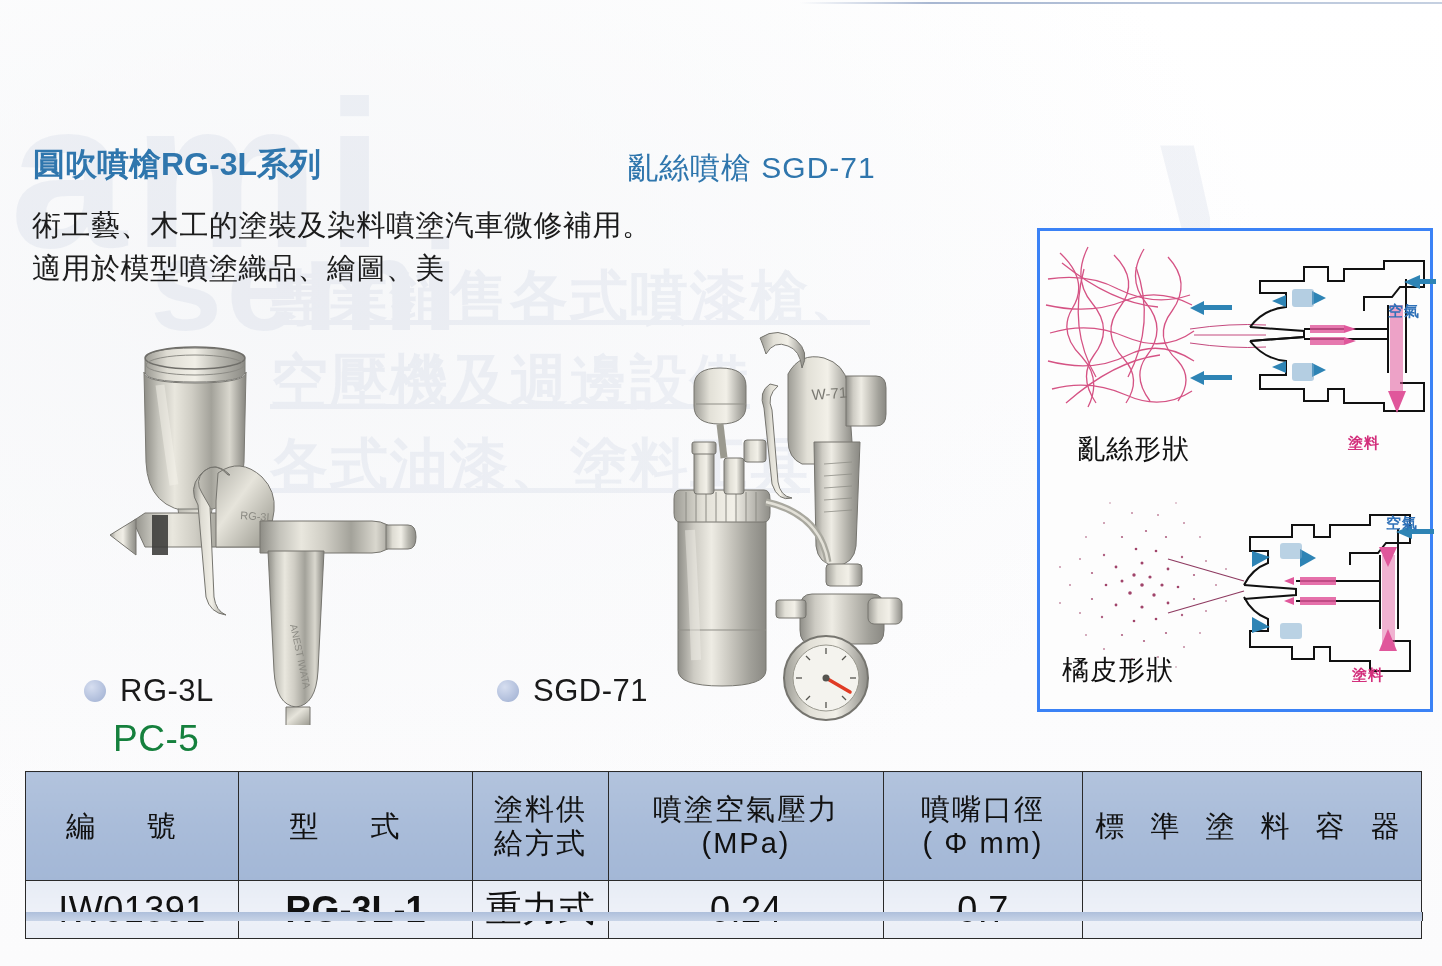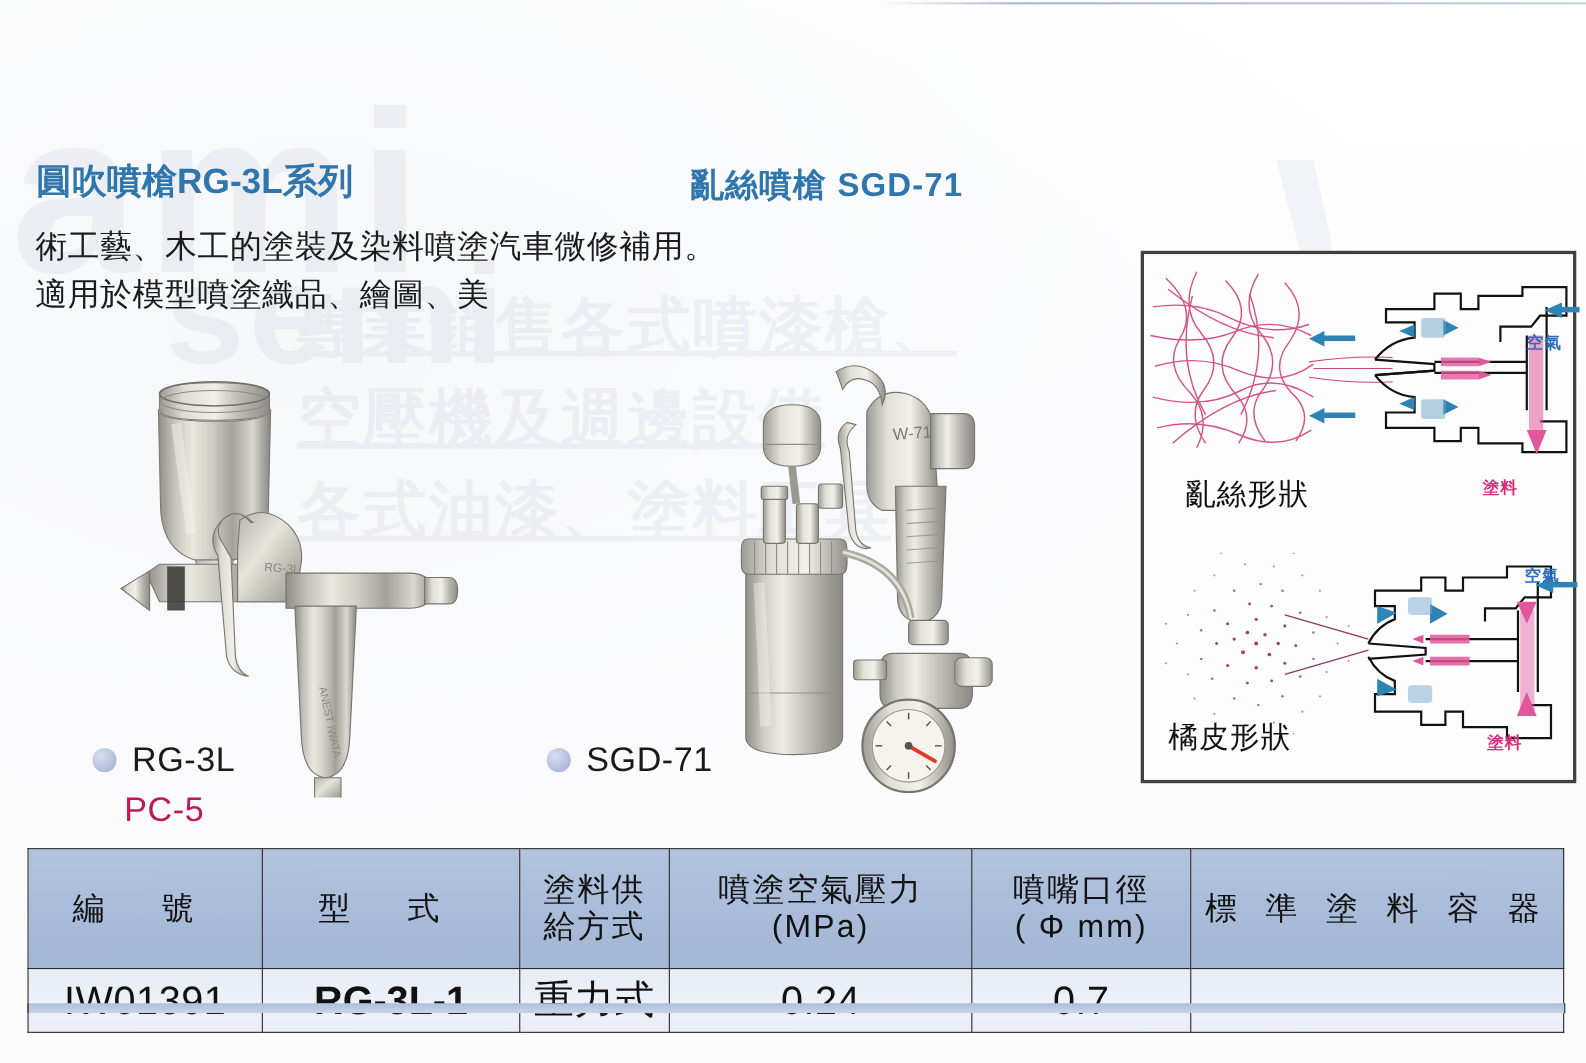--- a/index.html
+++ b/index.html
@@ -51,42 +51,42 @@
   }
 
   
   .h-main{
     position:absolute;left:33px;top:143px;
     font-size:32px;font-weight:700;color:#2f76ad;letter-spacing:0px;
     white-space:nowrap;
   }
   .h-second{
     position:absolute;left:628px;top:148px;
-    font-size:30px;font-weight:700;color:#2f76ad;letter-spacing:1px;
+    font-size:30px;font-weight:400;color:#2f76ad;letter-spacing:1px;
     white-space:nowrap;
   }
   .desc{
     position:absolute;left:32px;top:204px;width:720px;
     font-size:29px;color:#1c1c1c;line-height:1.48;letter-spacing:.5px;
   }
 
   
   .plabel{position:absolute;display:flex;align-items:center;gap:14px;}
   .pdot{
     width:22px;height:22px;border-radius:50%;
     background:radial-gradient(circle at 35% 32%,#d6def0,#aebcda 70%,#9aaccd);
     flex:0 0 auto;
   }
   .ptext{font-size:31px;color:#1a1a1a;letter-spacing:.5px;}
-  .psub{position:absolute;font-size:31px;color:#be185d;letter-spacing:.5px;}
+  .psub{position:absolute;font-size:37px;color:#15803d;letter-spacing:.5px;}
 
   
   .panel{
     position:absolute;left:1037px;top:228px;width:396px;height:484px;
-    background:#fdfdfd;border:3px solid #404040;box-sizing:border-box;
+    background:#fdfdfd;border:3px solid #3b82f6;box-sizing:border-box;
   }
   .panel-inner{position:absolute;inset:0;}
   .panel-caption{
     position:absolute;font-size:27px;color:#111;letter-spacing:1px;font-weight:500;
   }
   .diag-label{
     position:absolute;font-size:15px;letter-spacing:1px;font-weight:600;
   }
   .lbl-air{color:#2f71b8;}
   .lbl-paint{color:#d32f7c;}

